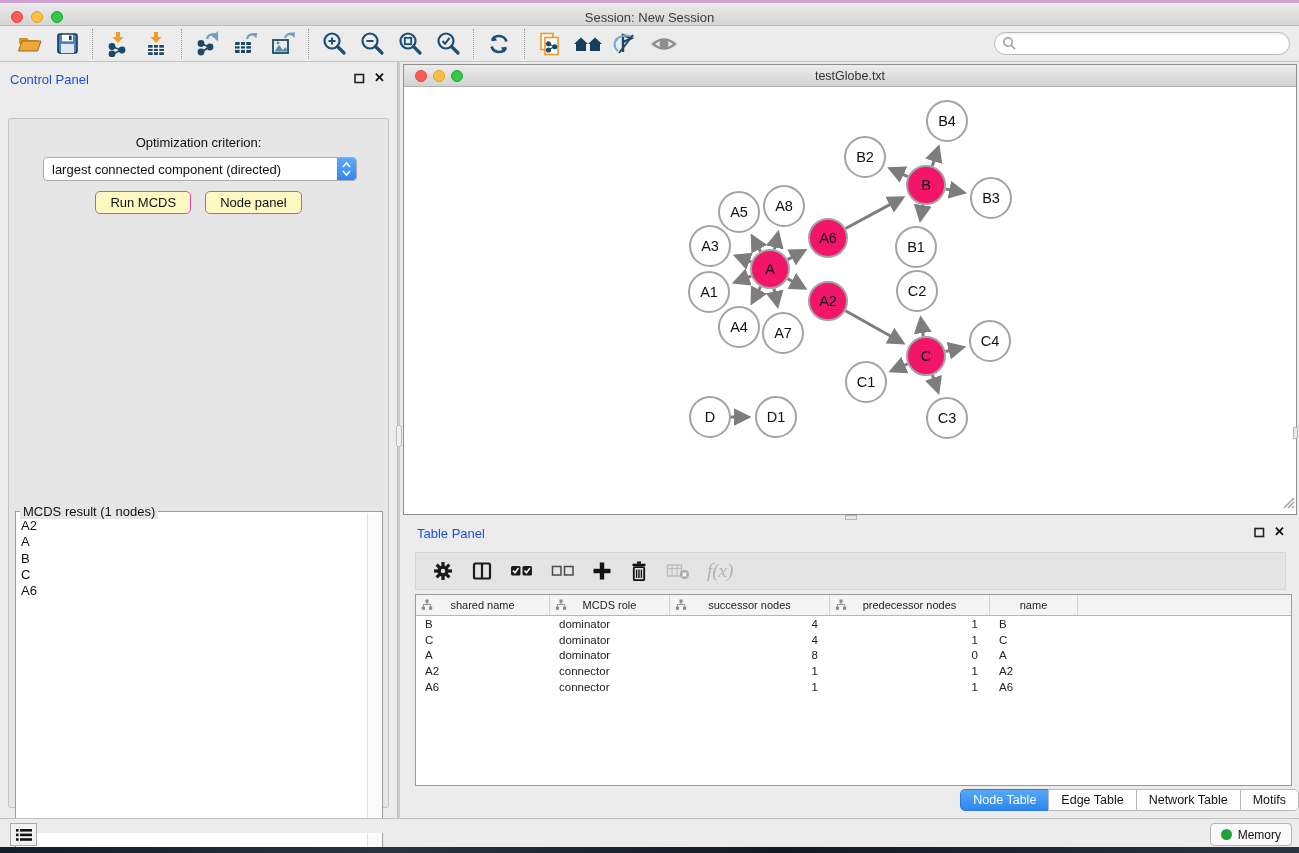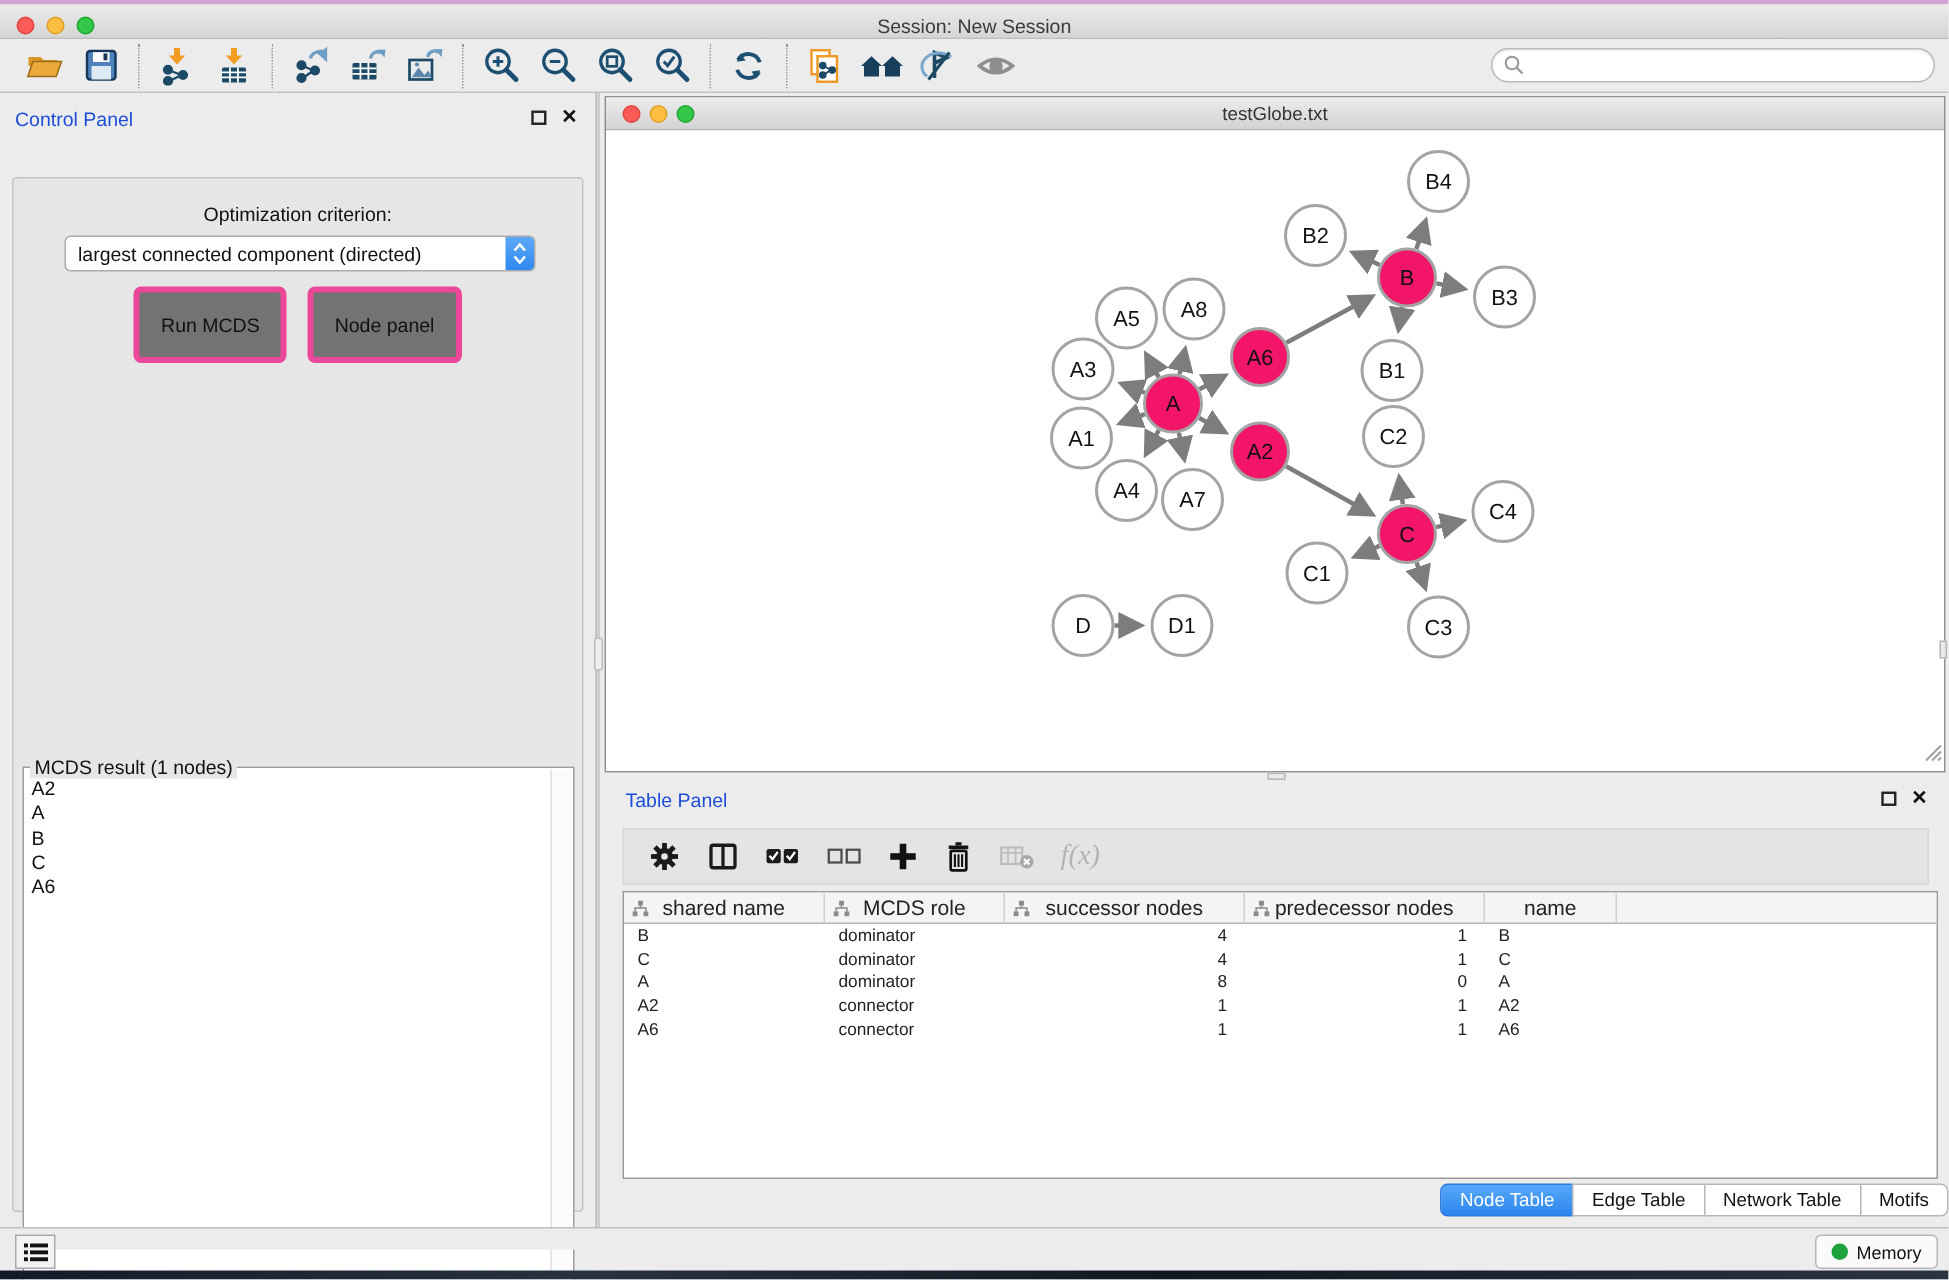--- a/index.html
+++ b/index.html
@@ -47,60 +47,60 @@
   .cp-body { position:absolute; left:8px; top:56px; width:381px; height:690px;
     background:#e6e6e6; border:1px solid #c3c3c3; border-radius:3px; }
   .opt-label { position:absolute; top:16px; width:100%; text-align:center; font-size:13px; color:#111; }
   .dropdown { position:absolute; left:34px; top:38px; width:314px; height:24px; background:#fff;
     border:1px solid #ababab; border-radius:4px; display:flex; align-items:center; }
   .dropdown .dd-text { flex:1; font-size:13px; padding-left:8px; color:#111; white-space:nowrap; }
   .dd-stepper { width:19px; height:100%; border-radius:0 3px 3px 0;
     background:linear-gradient(#5caaf8,#2f88f1); display:flex; flex-direction:column;
     align-items:center; justify-content:center; gap:2px; }
   .btn-row { position:absolute; top:72px; width:100%; display:flex; justify-content:center; gap:14px; }
-  .btn { background:#737373; border:4px solid #ec4899; border-radius:5px; font-size:13px;
-    padding:14px 14px; color:#111; }
+  .btn { background:#fef9c3; border:1px solid #ec4899; border-radius:5px; font-size:13px;
+    padding:3px 14px; color:#111; }
   .result-box { position:absolute; left:6px; top:392px; width:368px; height:346px;
     border:1px solid #9c9c9c; background:#fff; }
   .result-legend { position:absolute; top:-8px; left:4px; background:#e6e6e6; padding:0 3px;
     font-size:13px; color:#111; }
   .result-list { position:absolute; left:2px; top:6px; right:16px; bottom:2px; overflow:hidden;
     font-size:13px; line-height:16.3px; color:#111; padding-left:3px; }
   .result-scroll { position:absolute; top:1px; right:1px; width:14px; bottom:1px;
     background:#fbfbfb; border-left:1px solid #e0e0e0; }
   .v-divider { position:absolute; left:397px; top:62px; width:3px; height:756px; background:#d6d6d6;
     border-left:1px solid #b9b9b9; border-right:1px solid #c9c9c9; }
   .v-handle { position:absolute; left:396px; top:425px; width:6px; height:22px; background:#efefef;
     border:1px solid #bbb; border-radius:2px; }
   
   .net-window { position:absolute; left:403px; top:64px; width:894px; height:451px;
     border:1px solid #8f8f8f; background:#fff; }
   .net-titlebar { position:absolute; top:0; left:0; width:100%; height:22px;
     background:linear-gradient(#ececec,#d3d3d3); border-bottom:1px solid #b2b2b2; }
   .net-titlebar .traffic { top:5px; left:11px; gap:6px; }
   .net-title { position:absolute; top:4px; width:100%; text-align:center; font-size:12.5px; color:#333; }
-  .net-canvas { position:absolute; top:22px; left:0; right:0; bottom:0; background:#fff; overflow:hidden;padding-left:12px; }
+  .net-canvas { position:absolute; top:22px; left:0; right:0; bottom:0; background:#fff; overflow:hidden; }
   .resize-grip { position:absolute; right:1px; bottom:1px; }
   .edge-handle-bottom { position:absolute; left:845px; top:515px; width:12px; height:5px;
     background:#e9e9e9; border:1px solid #b5b5b5; }
   .edge-handle-right { position:absolute; left:1293px; top:427px; width:5px; height:12px;
     background:#e9e9e9; border:1px solid #b5b5b5; }
   
   .table-panel { position:absolute; left:403px; top:520px; width:896px; height:294px; background:#ececec; }
   .table-panel .panel-title { left:14px; top:6px; }
   .table-panel .panel-icons { right:14px; top:6px; }
   .tp-toolbar { position:absolute; left:12px; top:32px; width:871px; height:38px;
     background:#e4e4e4; border:1px solid #d6d6d6; display:flex; align-items:center; gap:17px; padding-left:16px; }
   .tp-ic { display:flex; align-items:center; justify-content:center; }
   .fx-label { font-family:"Liberation Serif", serif; font-style:italic; font-size:19px; color:#b3b3b3; }
   .data-table { position:absolute; left:12px; top:74px; width:877px; height:192px;
     background:#fff; border:1px solid #9a9a9a; overflow:hidden; }
   .thead { display:flex; height:21px; background:#f4f4f4; border-bottom:1px solid #b5b5b5; }
   .th { position:relative; display:flex; align-items:center; justify-content:center;
-    font-size:14px; color:#222; border-right:1px solid #d2d2d2;text-align:right; }
+    font-size:11px; color:#222; border-right:1px solid #d2d2d2;text-align:right; }
   .th .th-ic { position:absolute; left:5px; top:4px; }
   .th.filler { flex:1; border-right:none; }
   .trow { display:flex; height:15.8px; font-size:11.5px; align-items:center; }
   .td { overflow:hidden; white-space:nowrap; }
   .td.al { text-align:left; padding-left:9px; }
   .td.ar { text-align:right; padding-right:12px; }
   .tabs-row { position:absolute; left:0; top:269px; width:100%; display:flex; justify-content:flex-end; }
   .tabs-row .seg-tab { font-size:12.5px; padding:3px 12px; }
   
   .status-bar { position:absolute; left:0; top:818px; width:100%; height:15px; background:#ececec;

